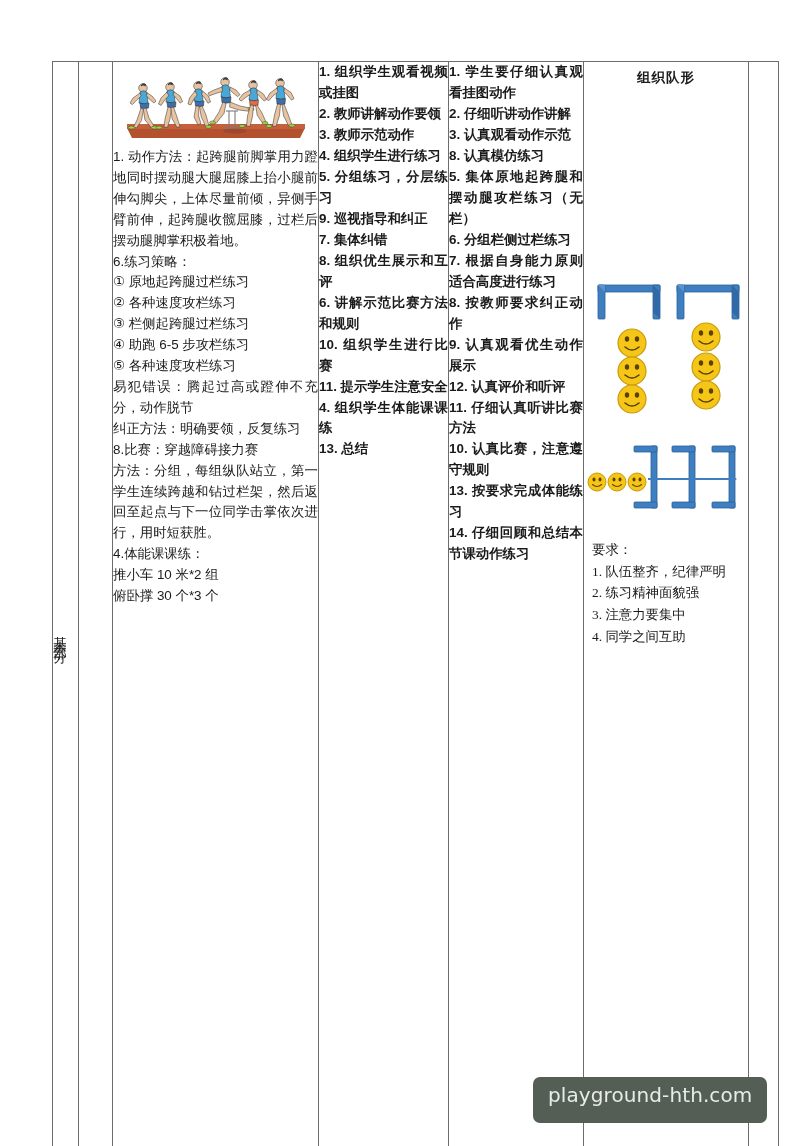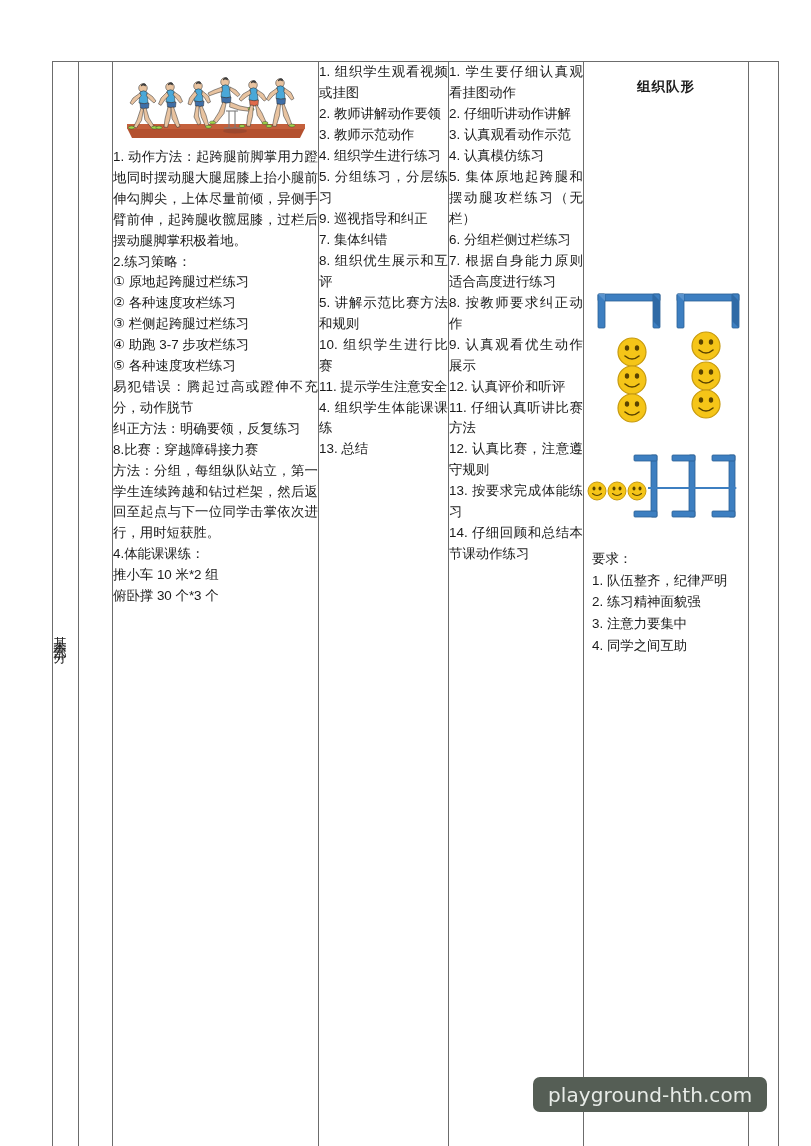--- a/index.html
+++ b/index.html
@@ -74,62 +74,63 @@
     text-align: justify;
     text-justify: inter-character;
     word-break: break-all;
   }
   .body-text-narrow {
     font-size: 13.4px;
     line-height: 1.565;
     text-align: justify;
     text-justify: inter-character;
     word-break: break-all;
+    font-weight: bold;
   }
 
   .list-line { display: block; }
 
   .hurdle-img {
     width: 194px;
     height: 77px;
     display: block;
     margin: 4px auto 4px auto;
   }
 
   
   .formation-title {
     text-align: center;
     font-size: 13.5px;
     font-weight: bold;
-    margin-top: 16px;
+    margin-top: 7px;
     margin-bottom: 2px;
     letter-spacing: 1px;
   }
   .formation-canvas {
     position: relative;
     width: 100%;
     height: 450px;
   }
   .formation-svg { display: block; }
 
   .requirements {
     font-size: 13.4px;
     line-height: 1.62;
     padding: 0 4px 6px 8px;
   }
-  .req-item { display: block; }
+  .req-item { display: block; font-family: Liberation Serif, serif; }
 
   .watermark {
     position: absolute;
     left: 533px;
     top: 1077px;
     background: #555e55;
     color: #e8ece8;
     font-size: 20px;
-    padding: 6px 15px 5px 15px;
+    padding: 6px 15px 16px 15px;
     border-radius: 7px;
     font-family: "DejaVu Sans", sans-serif;
     letter-spacing: 0.1px;
     white-space: nowrap;
   }
 </style>
 </head>
 <body>
 
 <div class="page">
@@ -242,25 +243,25 @@
               <path d="M21 25 l-7 5 l-3.5 6 l2.2 1.8 l4.4 -5 l5 -3.8z" fill="#e8c3a0"></path>
               <path d="M28.5 25 l6.5 4.5 l3 6 l-2.5 1.6 l-4 -4.8 l-3.6 -3.6z" fill="#e8c3a0"></path>
               <ellipse cx="13" cy="63" rx="3" ry="1.5" fill="#9fd44a" stroke="#2b2b2b" stroke-width="0.4"></ellipse>
               <ellipse cx="36" cy="62.5" rx="3" ry="1.5" fill="#9fd44a" stroke="#2b2b2b" stroke-width="0.4"></ellipse>
             </g>
           </g>
         </svg>
 
         <div class="body-text">
           <span class="list-line">1.  动作方法：起跨腿前脚掌用力蹬地同时摆动腿大腿屈膝上抬小腿前伸勾脚尖，上体尽量前倾，异侧手臂前伸，起跨腿收髋屈膝，过栏后摆动腿脚掌积极着地。</span>
-          <span class="list-line">2.练习策略：</span>
+          <span class="list-line">6.练习策略：</span>
           <span class="list-line">①   原地起跨腿过栏练习</span>
           <span class="list-line">②   各种速度攻栏练习</span>
           <span class="list-line">③   栏侧起跨腿过栏练习</span>
-          <span class="list-line">④   助跑 3-7 步攻栏练习</span>
+          <span class="list-line">④   助跑 6-5 步攻栏练习</span>
           <span class="list-line">⑤   各种速度攻栏练习</span>
           <span class="list-line">易犯错误：腾起过高或蹬伸不充分，动作脱节</span>
           <span class="list-line">纠正方法：明确要领，反复练习</span>
           <span class="list-line">8.比赛：穿越障碍接力赛</span>
           <span class="list-line">方法：分组，每组纵队站立，第一学生连续跨越和钻过栏架，然后返回至起点与下一位同学击掌依次进行，用时短获胜。</span>
           <span class="list-line">4.体能课课练：</span>
           <span class="list-line">推小车 10 米*2 组</span>
           <span class="list-line">俯卧撑 30 个*3 个</span>
         </div>
       </td>
@@ -268,42 +269,42 @@
       <td class="cellpad">
         <div class="body-text-narrow">
           <span class="list-line">1.  组织学生观看视频或挂图</span>
           <span class="list-line">2.  教师讲解动作要领</span>
           <span class="list-line">3.  教师示范动作</span>
           <span class="list-line">4.  组织学生进行练习</span>
           <span class="list-line">5.  分组练习，分层练习</span>
           <span class="list-line">9.  巡视指导和纠正</span>
           <span class="list-line">7.  集体纠错</span>
           <span class="list-line">8. 组织优生展示和互评</span>
-          <span class="list-line">5.  讲解示范比赛方法和规则</span>
+          <span class="list-line">6.  讲解示范比赛方法和规则</span>
           <span class="list-line">10. 组织学生进行比赛</span>
           <span class="list-line">11. 提示学生注意安全</span>
           <span class="list-line">4. 组织学生体能课课练</span>
           <span class="list-line">13. 总结</span>
         </div>
       </td>
 
       <td class="cellpad">
         <div class="body-text-narrow">
           <span class="list-line">1.  学生要仔细认真观看挂图动作</span>
           <span class="list-line">2.  仔细听讲动作讲解</span>
           <span class="list-line">3.  认真观看动作示范</span>
-          <span class="list-line">4.  认真模仿练习</span>
+          <span class="list-line">8.  认真模仿练习</span>
           <span class="list-line">5.  集体原地起跨腿和摆动腿攻栏练习（无栏）</span>
           <span class="list-line">6.  分组栏侧过栏练习</span>
           <span class="list-line">7.  根据自身能力原则适合高度进行练习</span>
           <span class="list-line">8.  按教师要求纠正动作</span>
           <span class="list-line">9.  认真观看优生动作展示</span>
           <span class="list-line">12. 认真评价和听评</span>
           <span class="list-line">11. 仔细认真听讲比赛方法</span>
-          <span class="list-line">12. 认真比赛，注意遵守规则</span>
+          <span class="list-line">10. 认真比赛，注意遵守规则</span>
           <span class="list-line">13. 按要求完成体能练习</span>
           <span class="list-line">14. 仔细回顾和总结本节课动作练习</span>
         </div>
       </td>
 
       <td>
         <div class="formation-title">组织队形</div>
 
         <div class="formation-canvas">
           <svg class="formation-svg" width="163" height="420" viewBox="0 0 163 420">

